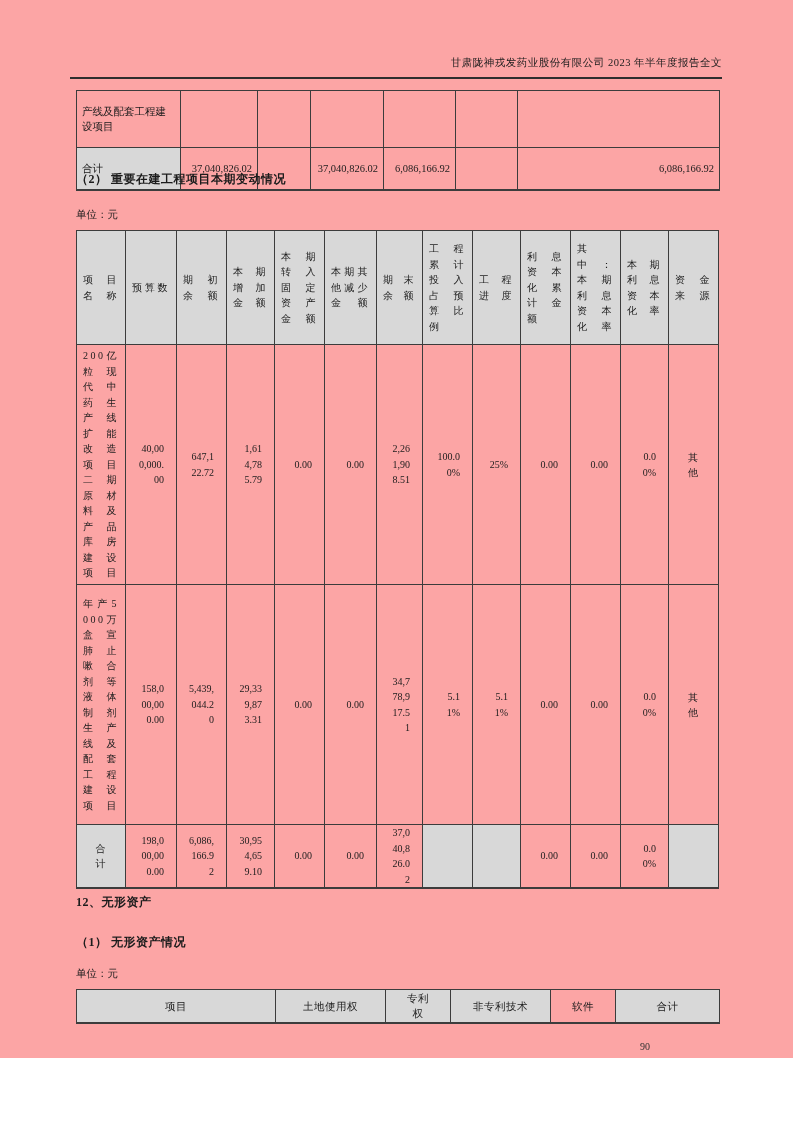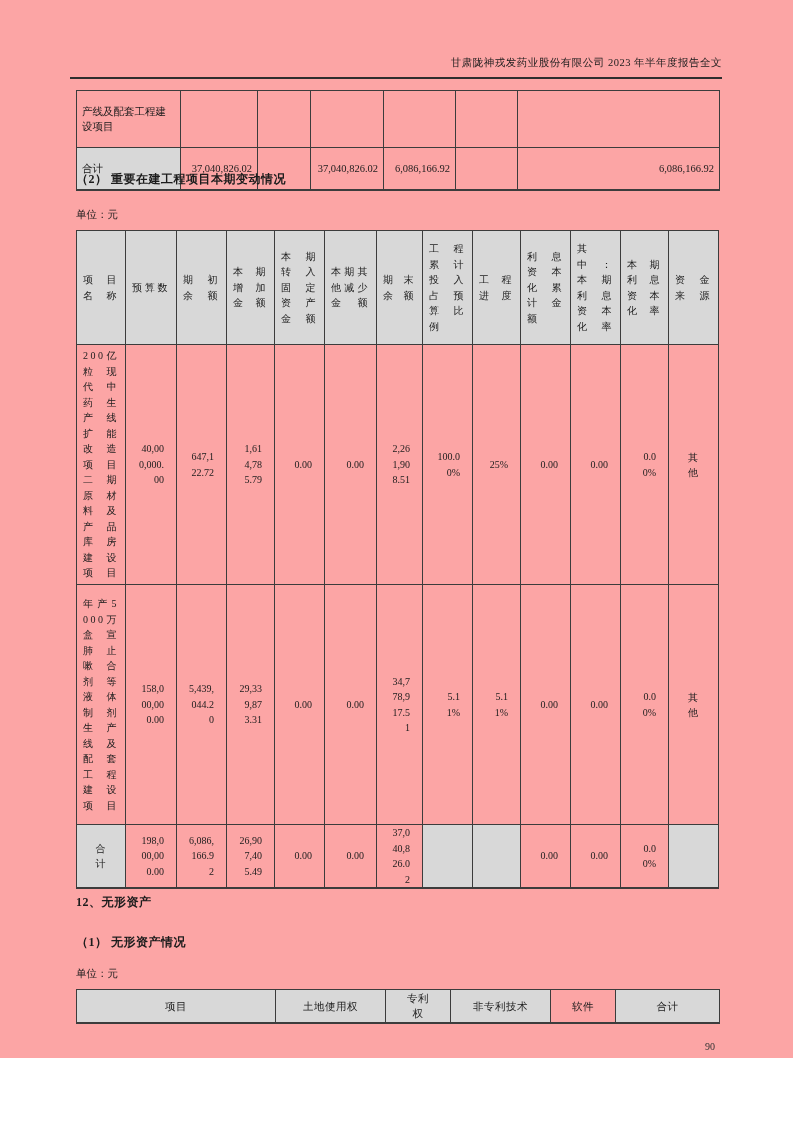--- a/index.html
+++ b/index.html
@@ -37,21 +37,21 @@
   .t2 .trow{height:56px;}
   .t2 .jus{
     text-align:justify;text-align-last:justify;word-break:break-all;
     padding:2px 6px;letter-spacing:2.5px;line-height:15.5px;
   }
   .t2 .num{text-align:right;word-break:break-all;padding:0 12px;line-height:15.5px;}
   .t2 .ctr{text-align:center;letter-spacing:1px;}
   
   .t3{position:absolute;top:989px;left:76px;width:643px;border-bottom-width:2px;}
   .t3 td{height:24px;text-align:center;font-size:10.5px;letter-spacing:.5px;padding:1px 19px;}
-  .page-number{position:absolute;top:1041px;left:640px;width:75px;text-align:right;font-size:10px;color:#333;}
+  .page-number{position:absolute;top:1041px;left:640px;width:75px;text-align:left;font-size:10px;color:#333;}
 </style>
 </head>
 <body>
 
 <div class="page">
 
   <div class="report-header">甘肃陇神戎发药业股份有限公司 2023 年半年度报告全文</div>
 
   <table class="t1">
     <colgroup>
@@ -147,21 +147,21 @@
       <td class="num">5.11%</td>
       <td class="num">0.00</td>
       <td class="num">0.00</td>
       <td class="num">0.00%</td>
       <td class="ctr">其他</td>
     </tr>
     <tr class="trow">
       <td class="gray ctr">合计</td>
       <td class="num">198,000,000.00</td>
       <td class="num">6,086,166.92</td>
-      <td class="num">26,907,405.49</td>
+      <td class="num">30,954,659.10</td>
       <td class="num">0.00</td>
       <td class="num">0.00</td>
       <td class="num">37,040,826.02</td>
       <td class="gray"></td>
       <td class="gray"></td>
       <td class="num">0.00</td>
       <td class="num">0.00</td>
       <td class="num">0.00%</td>
       <td class="gray"></td>
     </tr>

